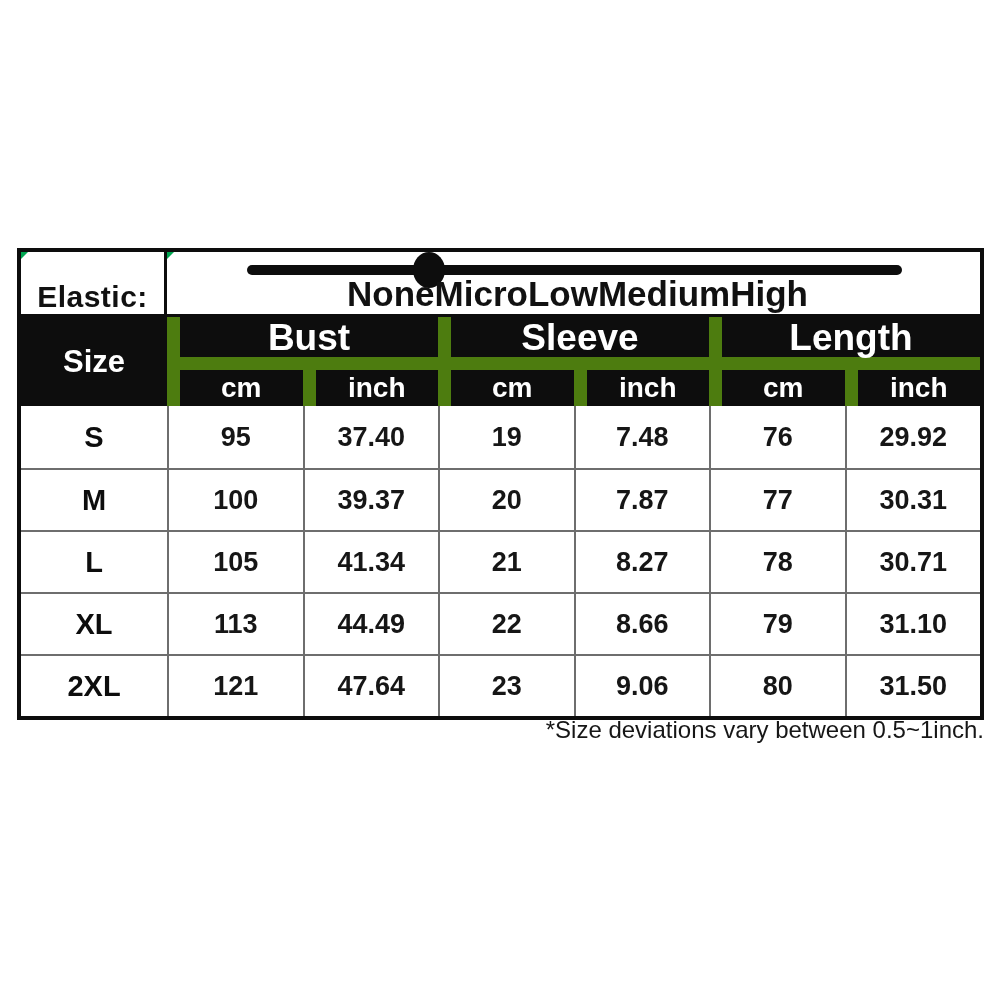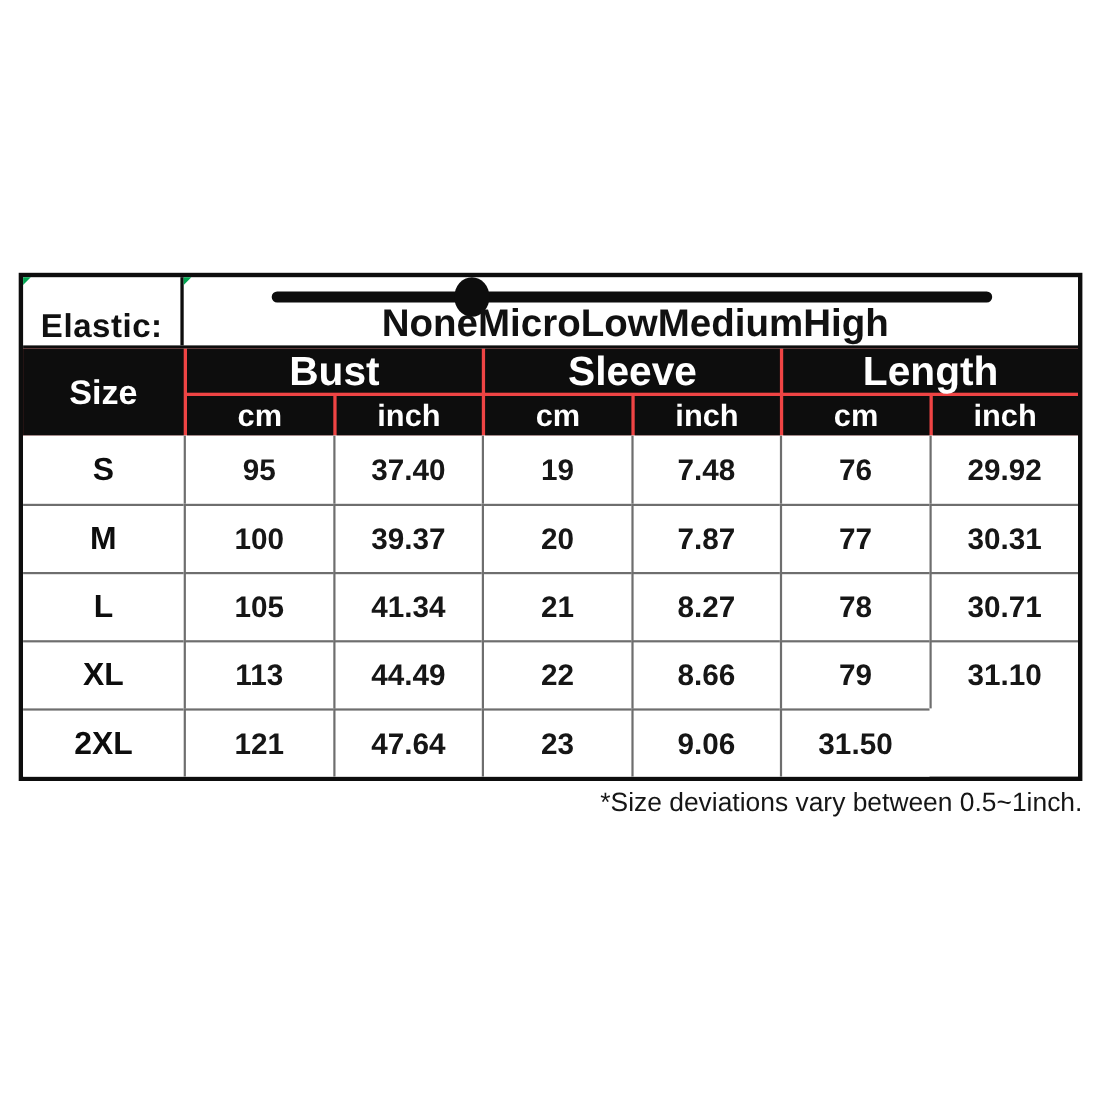--- a/index.html
+++ b/index.html
@@ -75,22 +75,22 @@
     font-weight: bold;
     font-size: 35px;
     line-height: 1;
   }
 
   
   .header-block {
     display: grid;
     grid-template-columns: 146px repeat(6, 1fr);
     grid-template-rows: 40px 36px;
-    gap: 3px;
-    background: #ef4444;
+    gap: 13px;
+    background: #4d7c0f;
   }
   .hcell {
     background: #0d0d0d;
     color: #ffffff;
     font-weight: bold;
     display: flex;
     align-items: center;
     justify-content: center;
     line-height: 1;
   }
@@ -203,20 +203,21 @@
       <div class="dcell">22</div>
       <div class="dcell">8.66</div>
       <div class="dcell">79</div>
       <div class="dcell">31.10</div>
 
       <div class="dcell">2XL</div>
       <div class="dcell">121</div>
       <div class="dcell">47.64</div>
       <div class="dcell">23</div>
       <div class="dcell">9.06</div>
+      <div class="dcell">80</div>
       <div class="dcell">31.50</div>
     </div>
 
   </div>
 
   <div class="footnote">*Size deviations vary between 0.5~1inch.</div>
 
 </div>
 
 </body></html>

